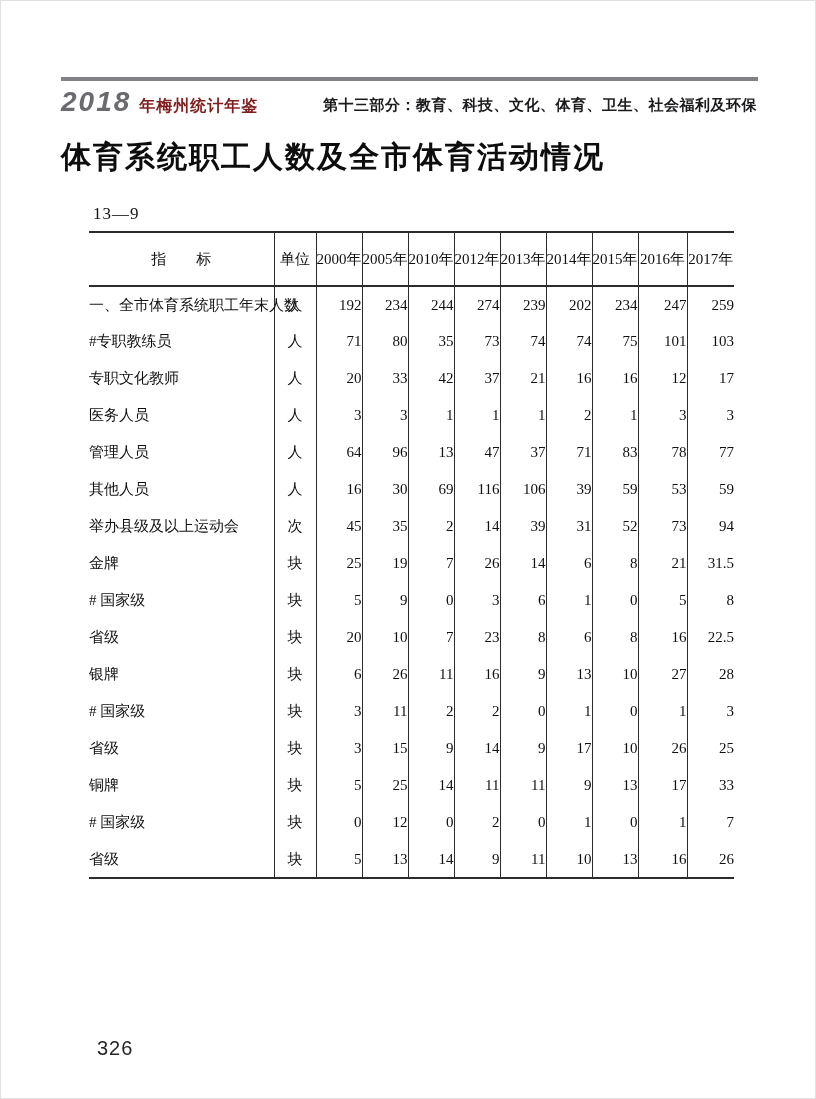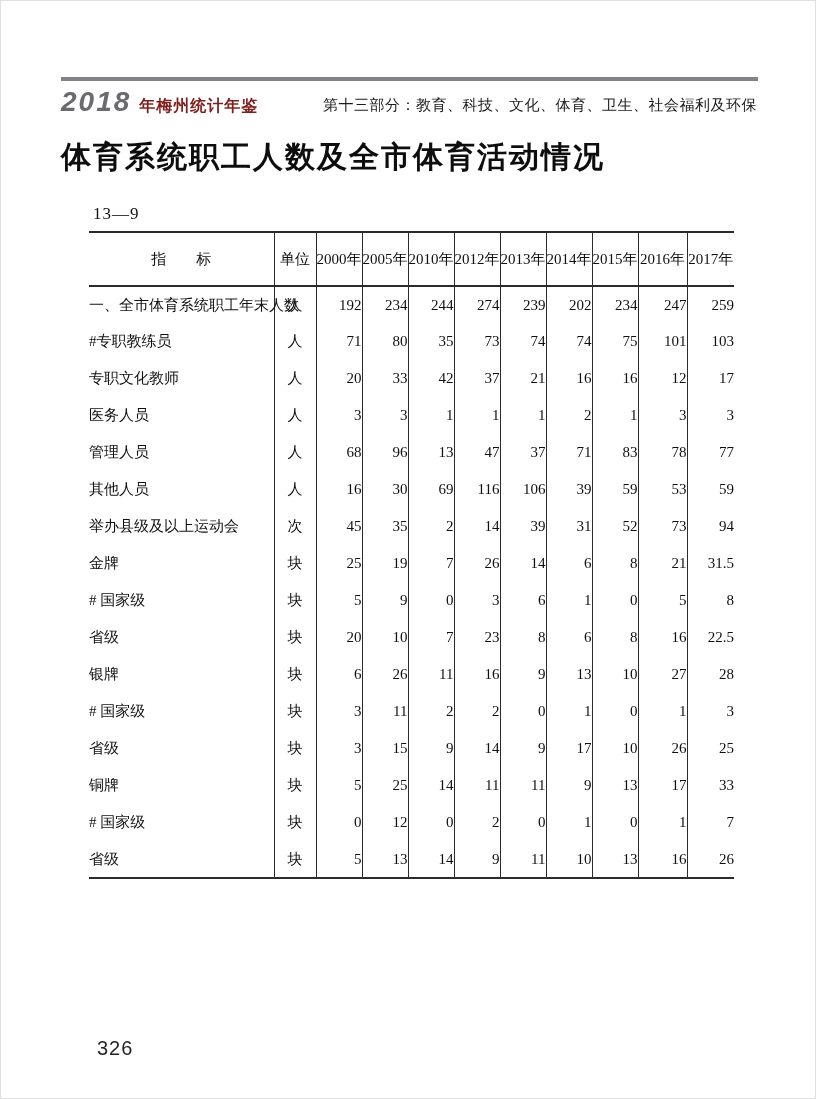--- a/index.html
+++ b/index.html
@@ -22,21 +22,21 @@
   }
   .runhead-left{display:flex;align-items:baseline;gap:8px;}
   .yearbook-logo{
     font-size:28px;font-weight:900;font-style:italic;
     color:#6a6a6f;letter-spacing:2px;line-height:1;
   }
   .yearbook-name{
     font-size:16px;font-weight:700;color:#7f1d1d;letter-spacing:1px;
   }
   .section-title{
-    font-size:15px;font-weight:400;color:#1b1b1e;letter-spacing:0.5px;
+    font-size:15px;font-weight:700;color:#1b1b1e;letter-spacing:0.5px;
     padding-bottom:2px;
   }
   .runhead-rule{
     position:absolute;left:60px;top:76px;width:697px;height:4px;
     background:#828286;
   }
   
   .table-title{
     position:absolute;left:60px;top:136px;width:697px;
     text-align:left;font-size:30px;font-weight:700;
@@ -175,21 +175,21 @@
           <td class="c-val">1</td>
           <td class="c-val">1</td>
           <td class="c-val">2</td>
           <td class="c-val">1</td>
           <td class="c-val">3</td>
           <td class="c-val">3</td>
         </tr>
         <tr>
           <td class="c-label ind2">管理人员</td>
           <td class="c-unit">人</td>
-          <td class="c-val">68</td>
+          <td class="c-val">64</td>
           <td class="c-val">96</td>
           <td class="c-val">13</td>
           <td class="c-val">47</td>
           <td class="c-val">37</td>
           <td class="c-val">71</td>
           <td class="c-val">83</td>
           <td class="c-val">78</td>
           <td class="c-val">77</td>
         </tr>
         <tr>

